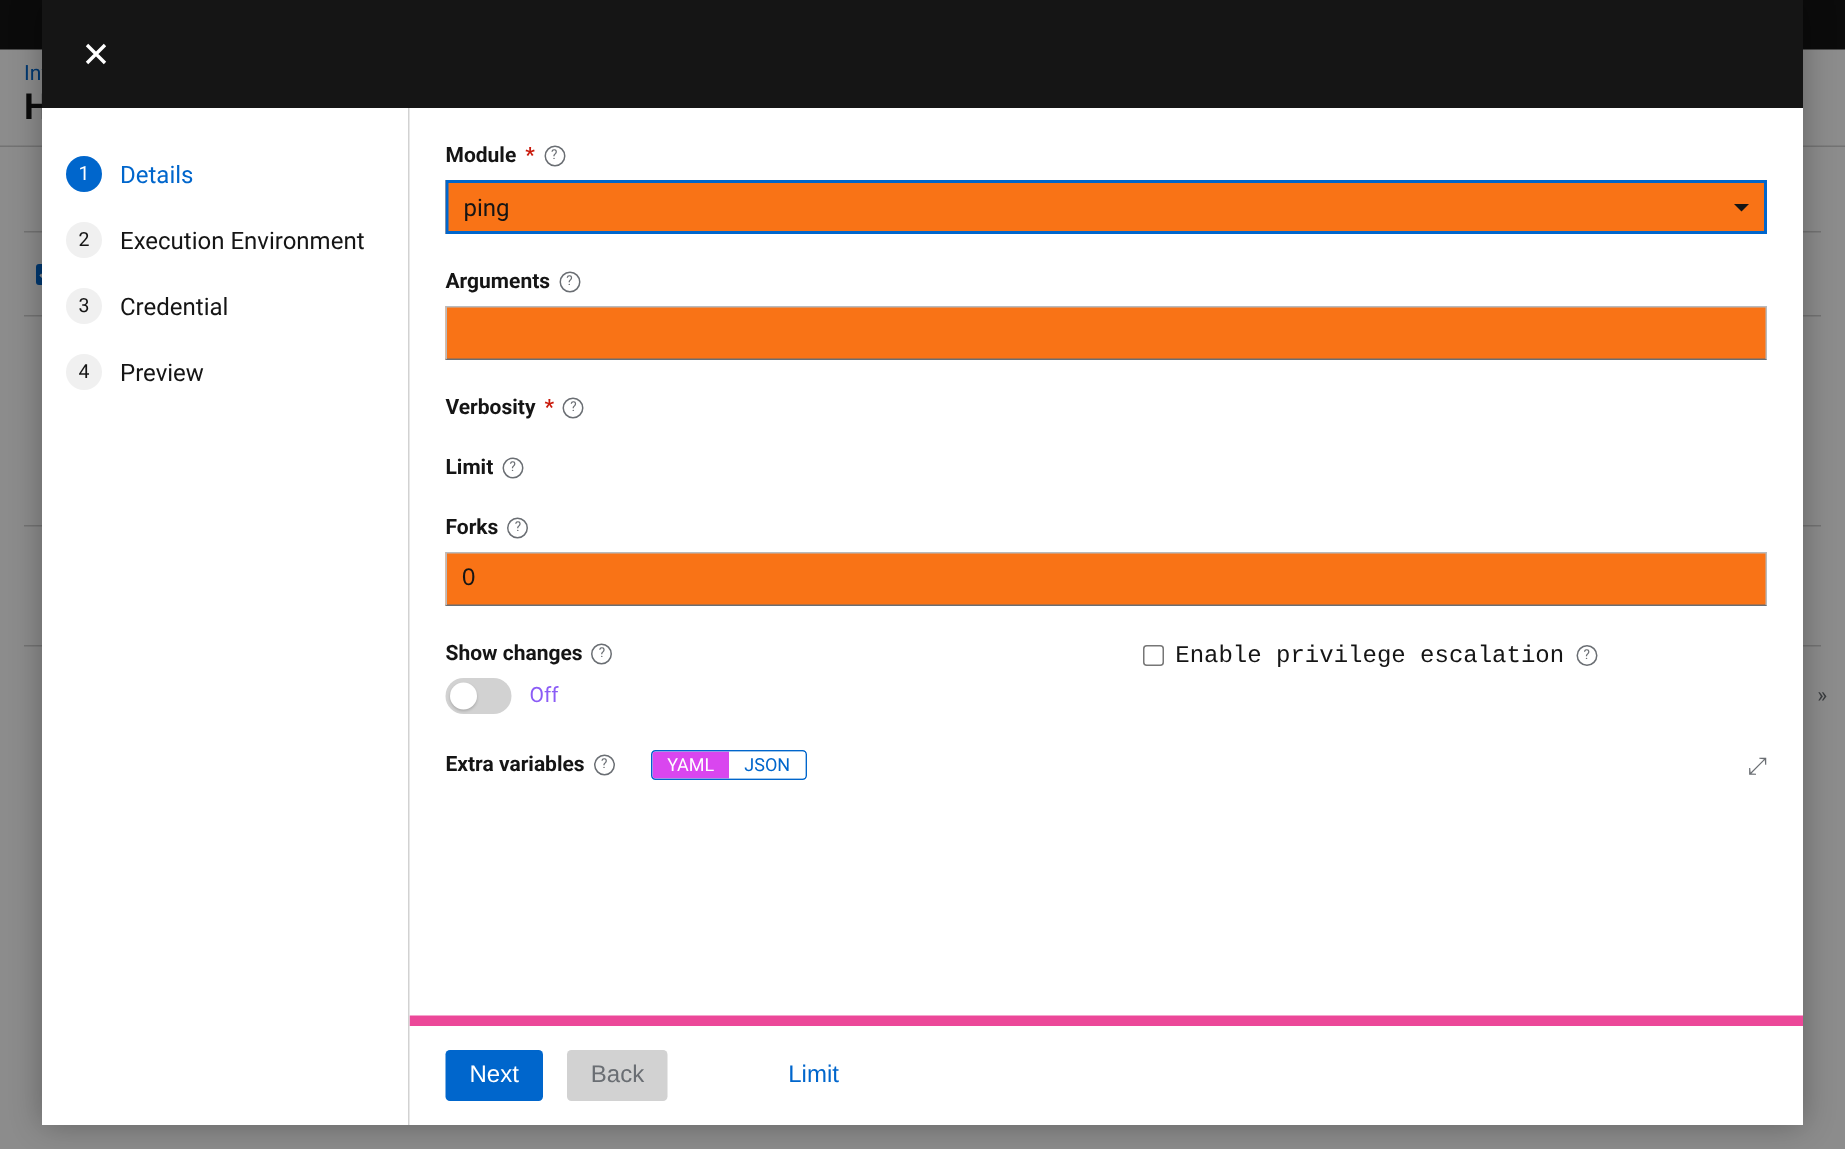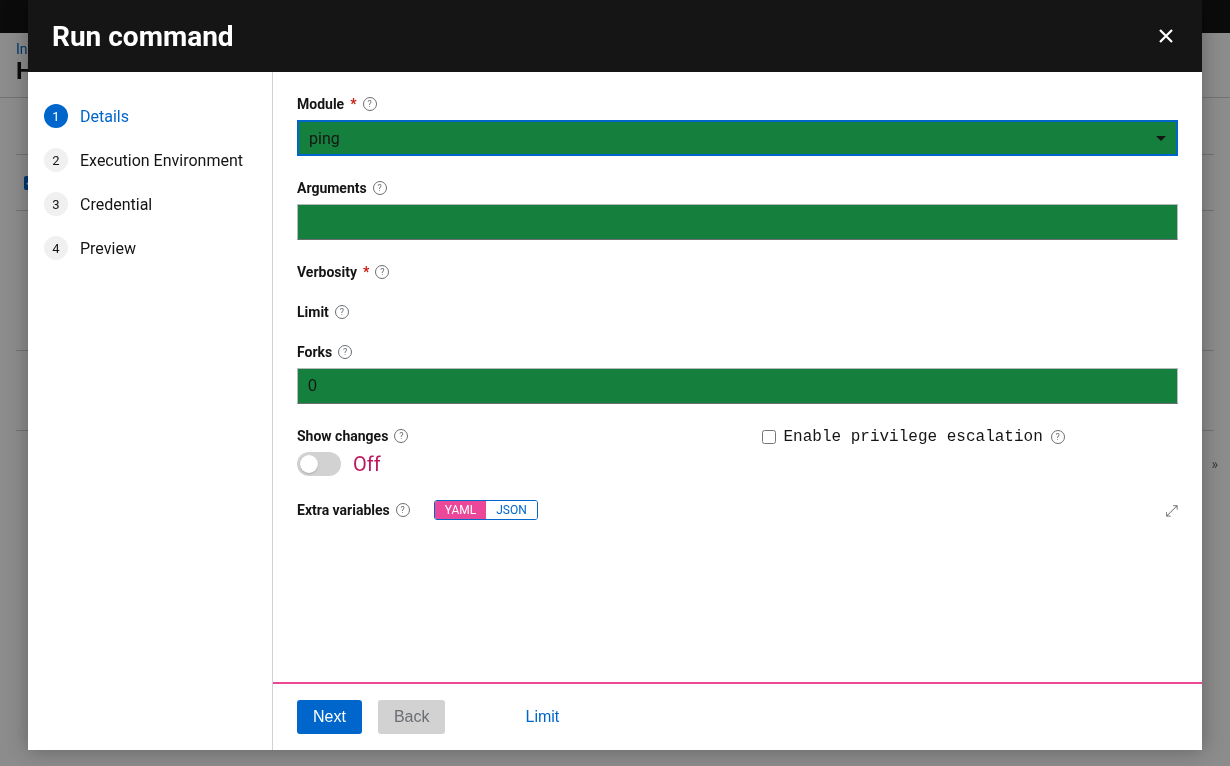--- a/index.html
+++ b/index.html
@@ -198,21 +198,21 @@
       cursor: pointer;
     }
     .form-control, .form-select {
       width: 100%;
       height: 36px;
       border: 1px solid #b8bbbe;
       border-bottom: 1px solid #6a6e73;
       padding: 0 10px;
       font-size: 16px;
       color: #151515;
-      background: #15803d;
+      background: #f97316;
       outline: none;
     }
     .form-select {
       display: flex;
       align-items: center;
       justify-content: space-between;
       cursor: pointer;
     }
     .form-select.focused {
       border: 2px solid #0066cc;
@@ -245,21 +245,21 @@
     }
     .toggle::after {
       content: '';
       position: absolute;
       width: 18px; height: 18px;
       background: #fff;
       border-radius: 50%;
       top: 3px; left: 3px;
       box-shadow: 0 1px 2px rgba(0,0,0,0.2);
     }
-    .toggle-label { font-size: 20px; color: #be185d; }
+    .toggle-label { font-size: 14px; color: #8b5cf6; }
     
     .checkbox-row {
       display: flex;
       align-items: center;
       gap: 8px;
     }
     .checkbox-row input[type="checkbox"] {
       width: 14px; height: 14px;
       cursor: pointer;
     }
@@ -278,21 +278,21 @@
       margin-left: 24px;
       font-size: 12px;
     }
     .format-tab {
       padding: 2px 10px;
       cursor: pointer;
       background: #fff;
       color: #0066cc;
     }
     .format-tab.active {
-      background: #ec4899;
+      background: #d946ef;
       color: #fff;
       text-align: right;
     }
     .expand-icon {
       float: right;
       cursor: pointer;
       color: #6a6e73;
       font-size: 16px;
     }
     .extra-vars-row {
@@ -300,21 +300,21 @@
       align-items: center;
       justify-content: space-between;
     }
     .extra-vars-left {
       display: flex;
       align-items: center;
     }
     
     
     .modal-footer {
-      border-top: 2px solid #ec4899;
+      border-top: 7px solid #ec4899;
       padding: 16px 24px;
       display: flex;
       gap: 16px;
       align-items: center;
     }
     .btn {
       padding: 8px 16px;
       font-size: 16px;
       border-radius: 3px;
       cursor: pointer;
@@ -362,21 +362,20 @@
     </div>
     <div class="bg-row" style="height:80px;"></div>
   </div>
   <div class="bg-chevrons">»</div>
 </div>
 
 <div class="overlay"></div>
 
 <div class="modal">
   <div class="modal-header">
-    <div class="modal-title">Run command</div>
     <div class="close-x">
       <svg viewBox="0 0 24 24">
           <path d="M4 4 L20 20 M20 4 L4 20" stroke="#fff" stroke-width="3" fill="none"></path>
         </svg>
     </div>
   </div>
 
   <div class="modal-body">
 
     <div class="wizard-nav">

